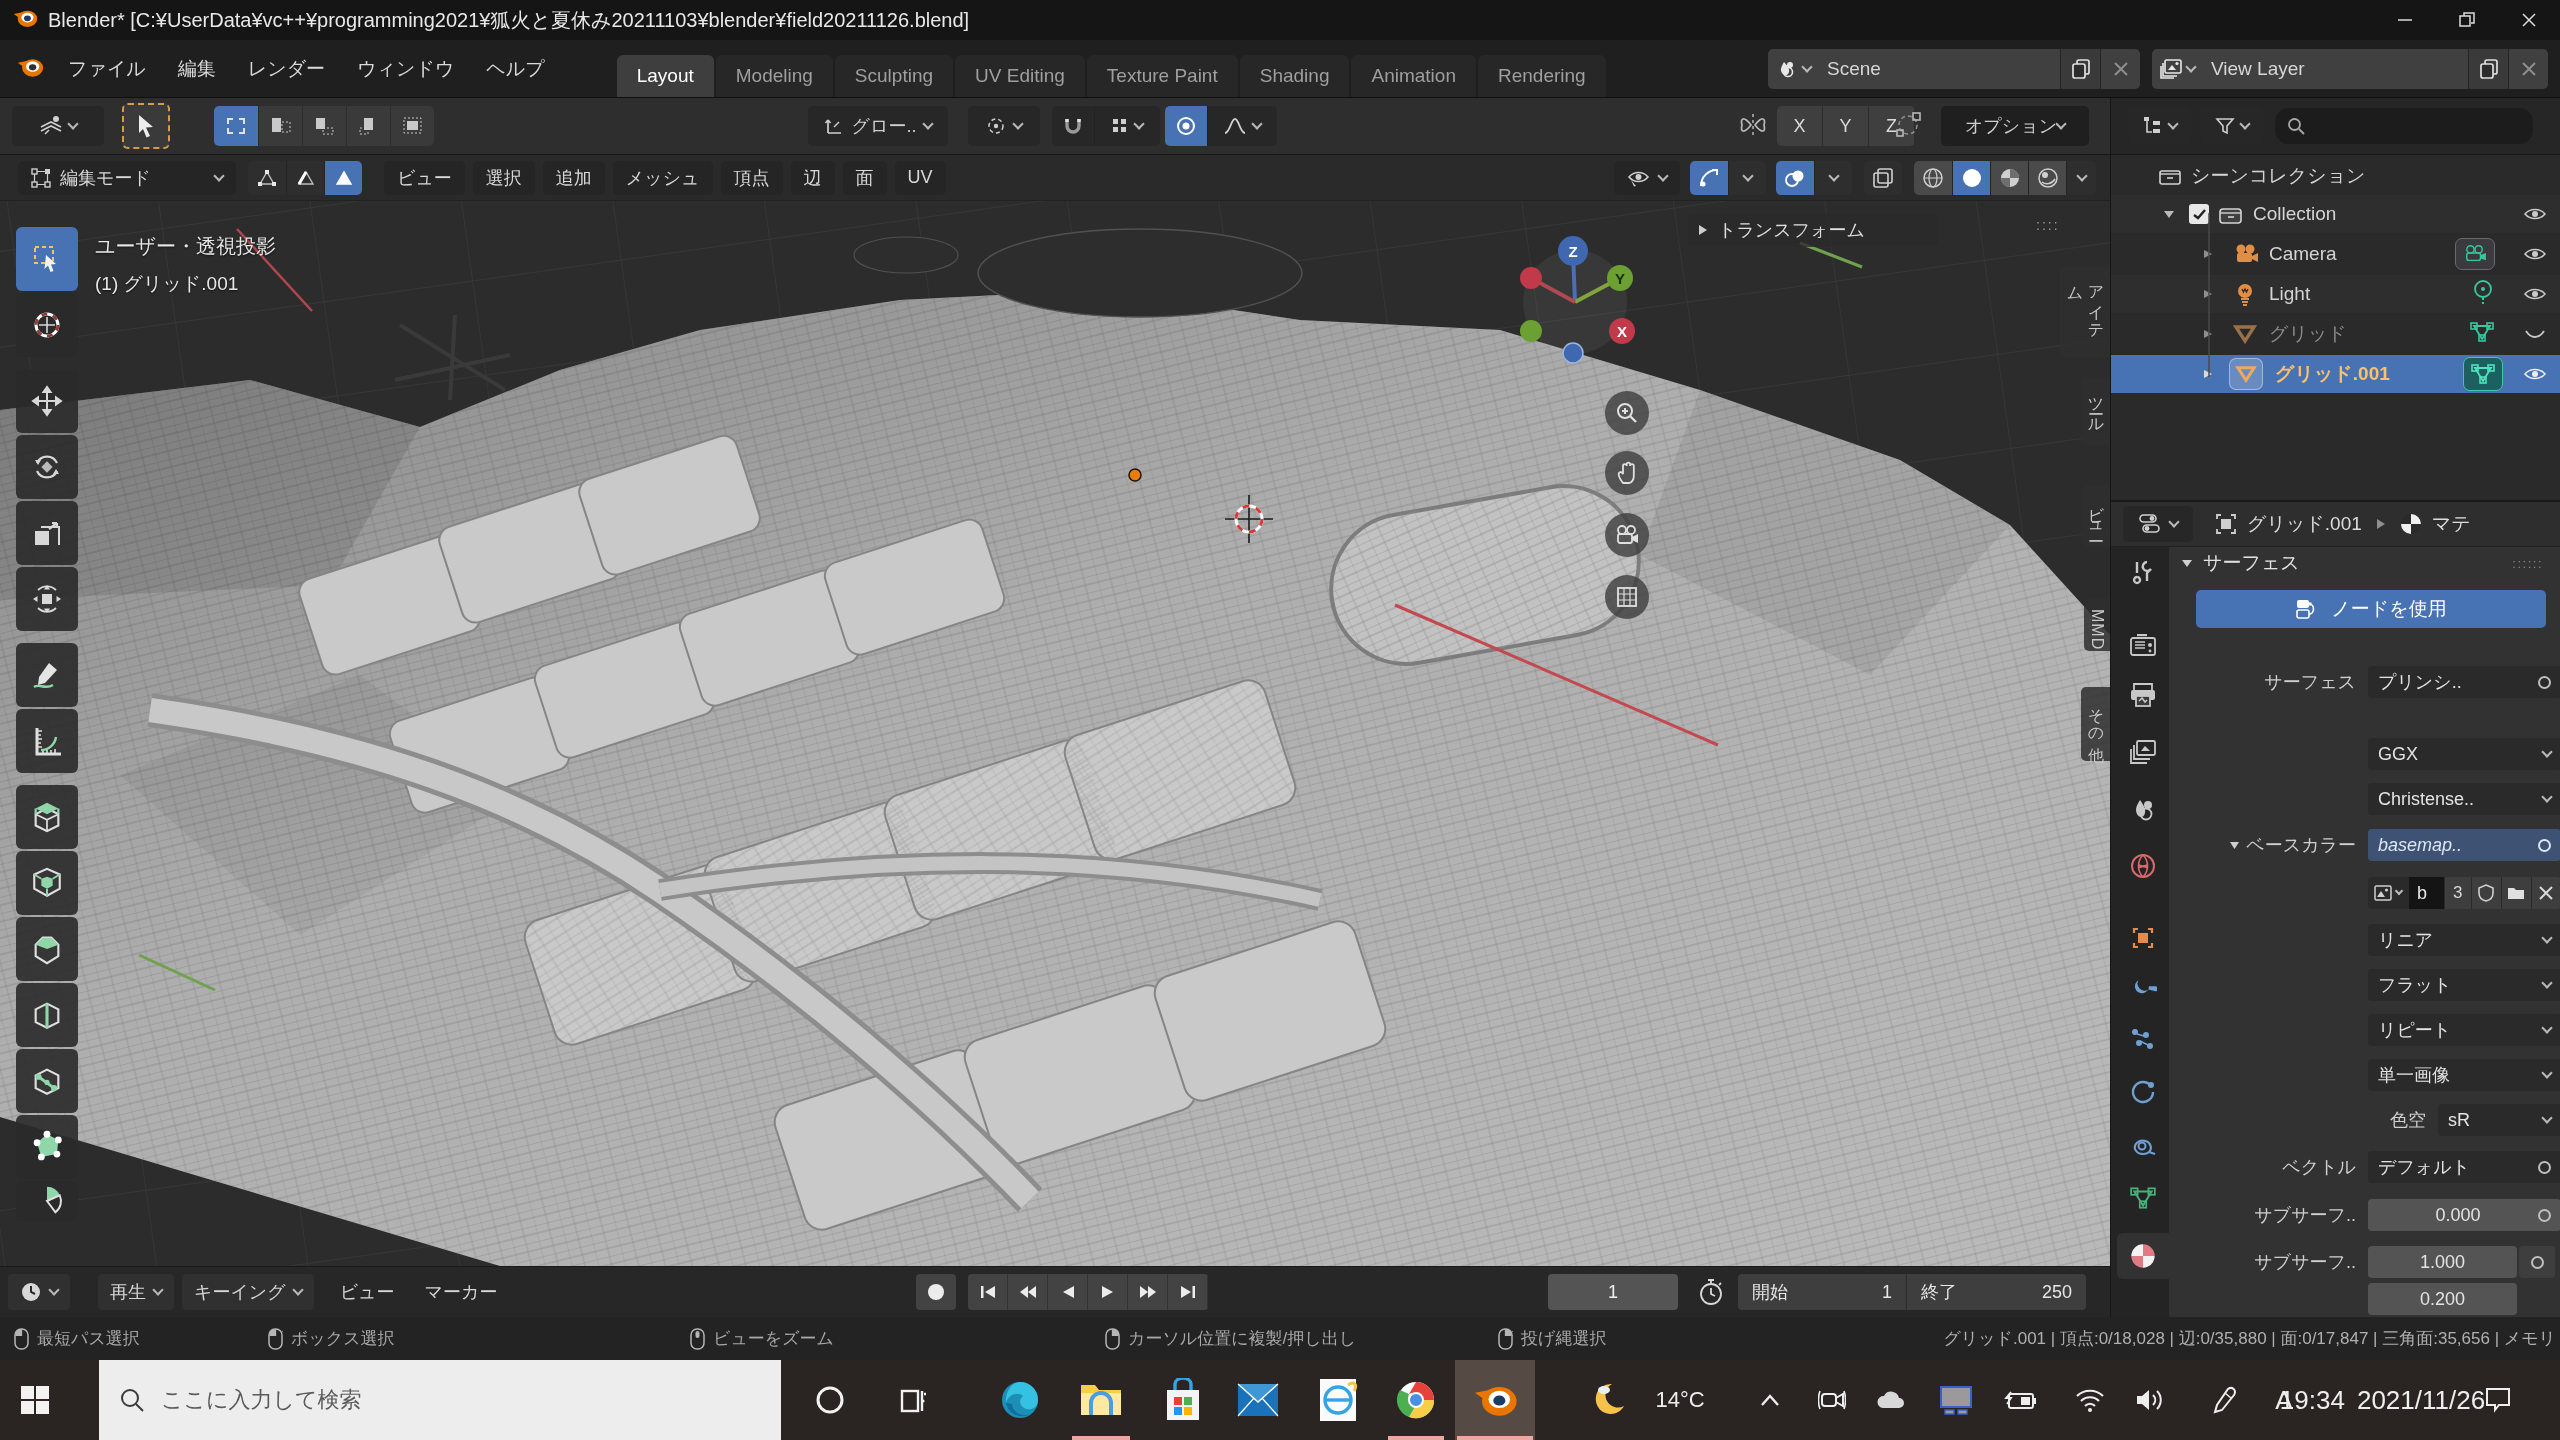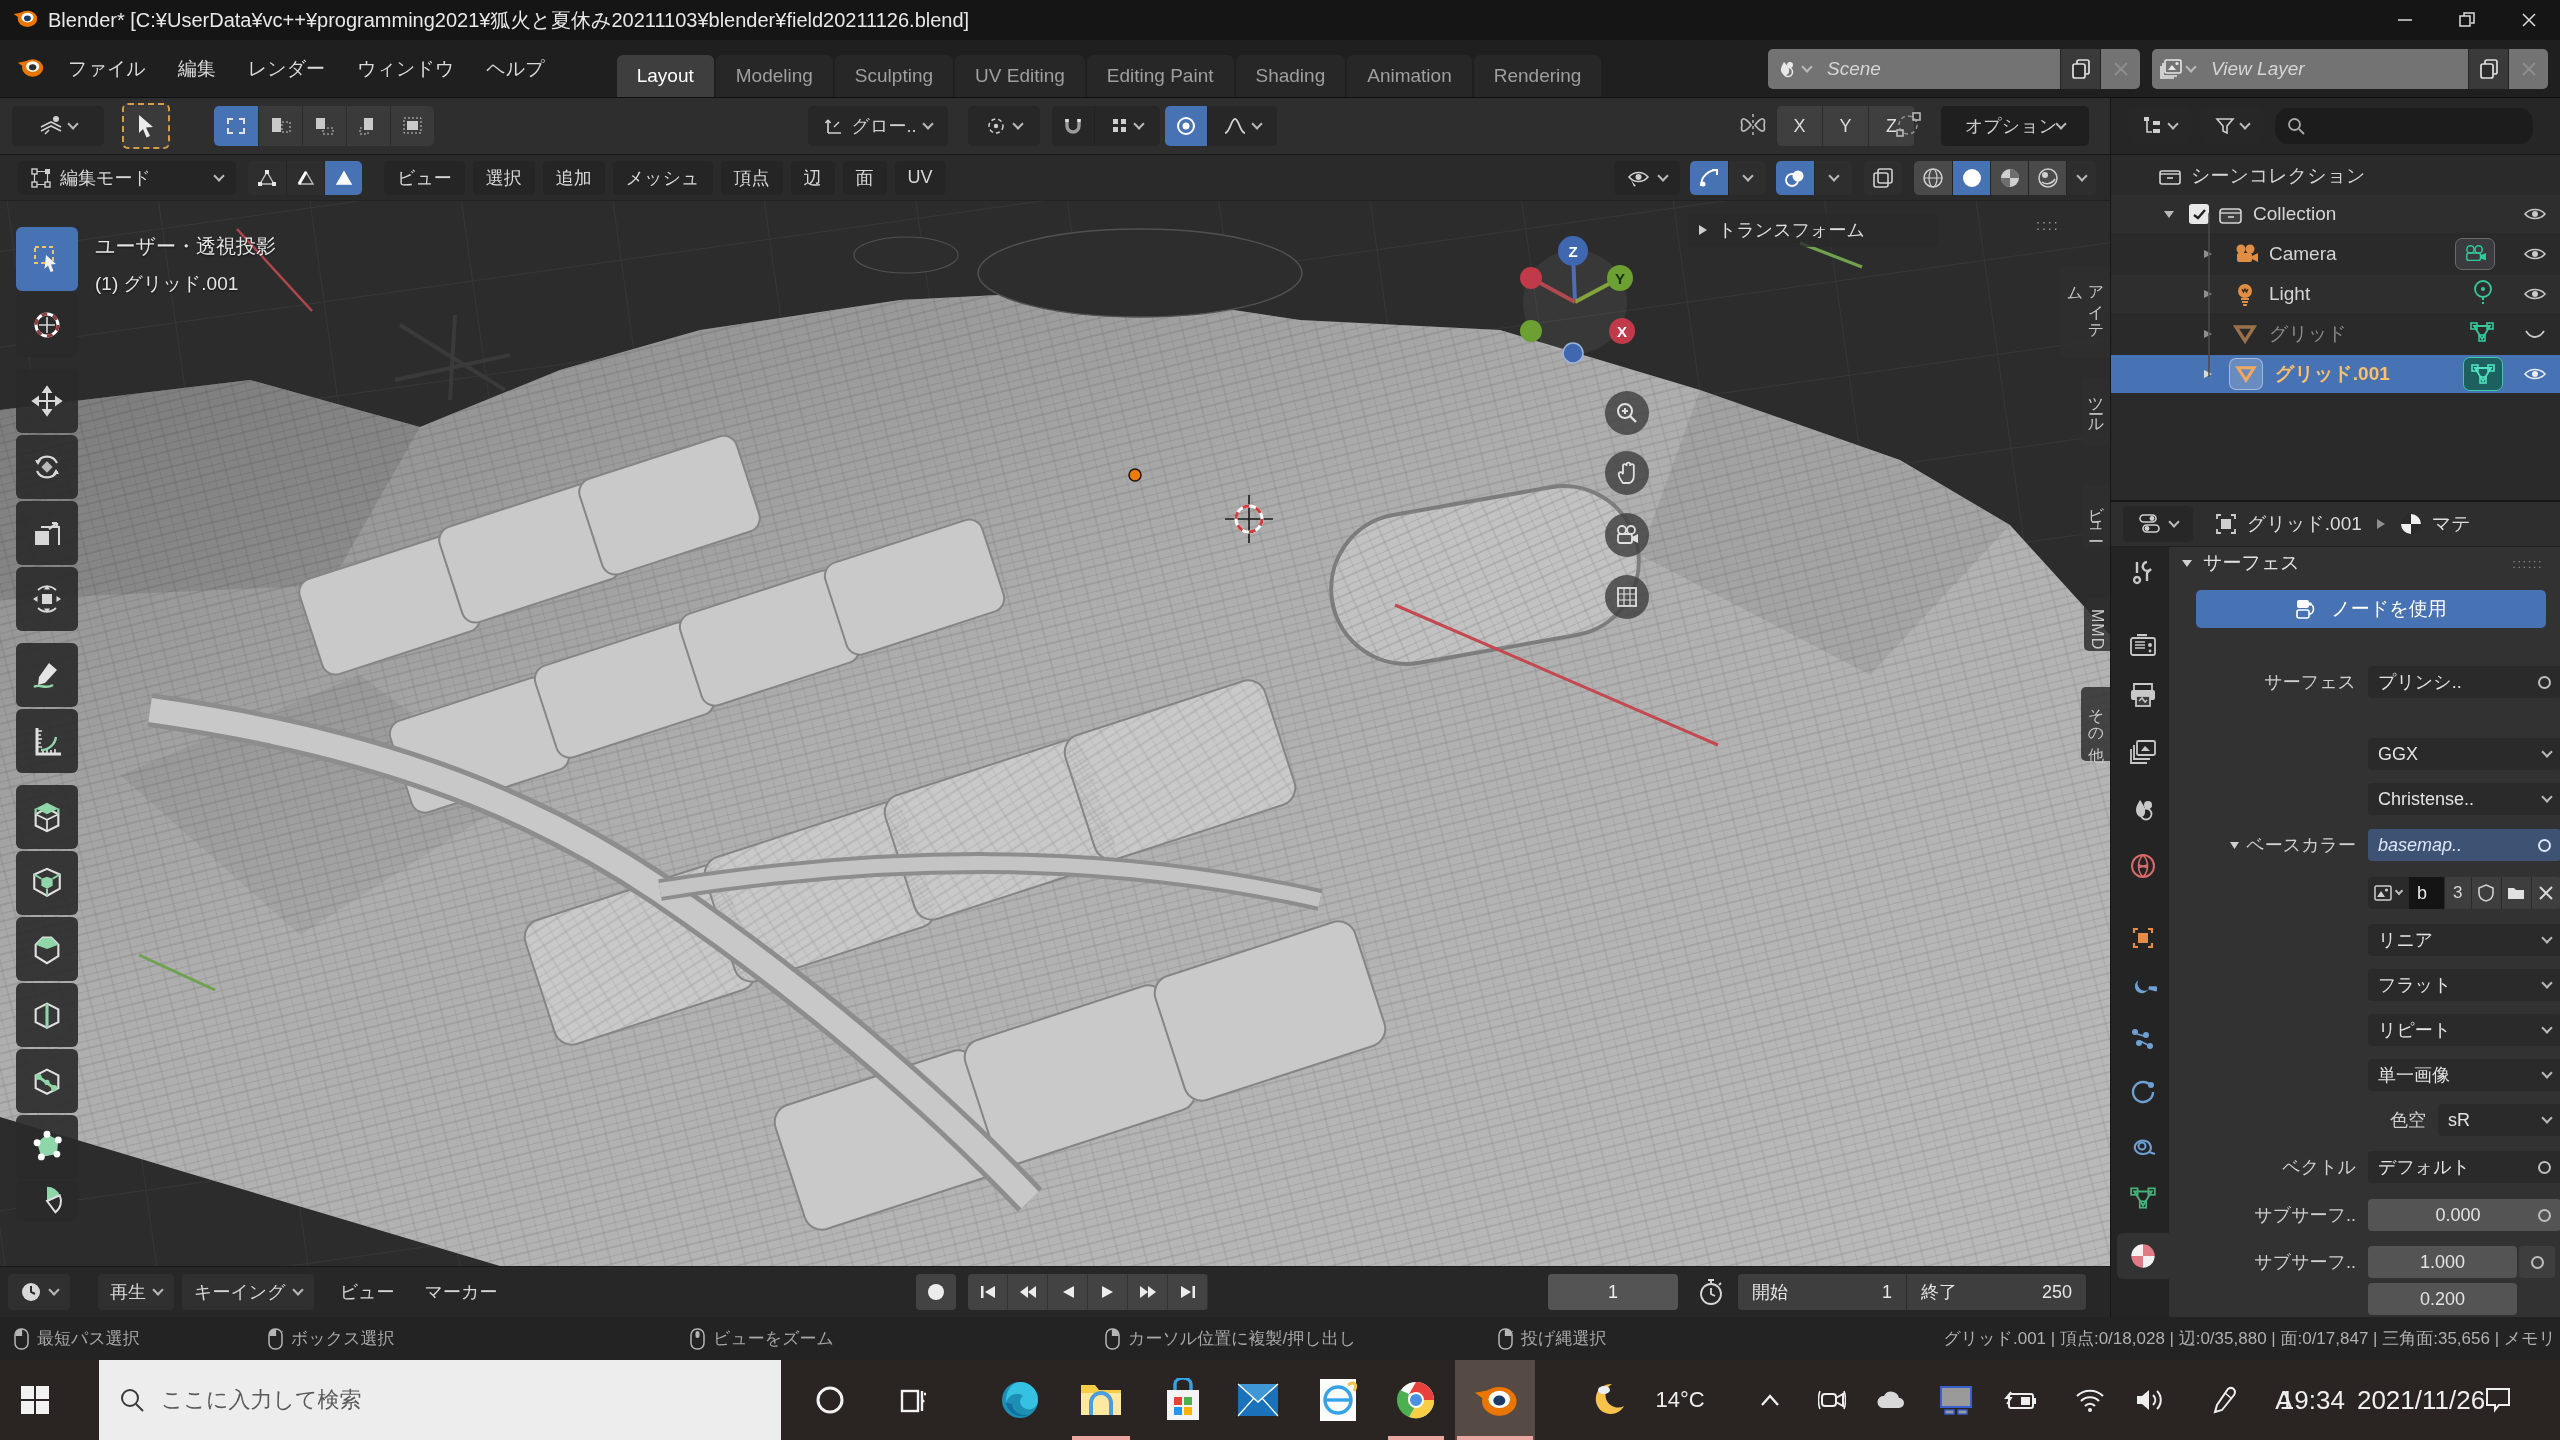--- a/index.html
+++ b/index.html
@@ -9,21 +9,21 @@
   .flex{display:flex;align-items:center;}
   .chev{width:8px;height:8px;border-right:2px solid #b9b9b9;border-bottom:2px solid #b9b9b9;transform:rotate(45deg);flex:none;margin-top:-4px;}
   
   .titlebar{left:0;top:0;width:2560px;height:40px;background:#151515;color:#e8e8e8;display:flex;align-items:center;font-size:20px;}
   .winbtn{width:62px;height:40px;display:flex;align-items:center;justify-content:center;color:#dcdcdc;}
   
   .topbar{left:0;top:40px;width:2560px;height:58px;background:#1f1f1f;border-bottom:1px solid #101010;}
   .menu-item{padding:0 16px;color:#dadada;font-size:19px;height:58px;display:flex;align-items:center;}
   .wtab{height:42px;padding:0 20px;display:flex;align-items:center;font-size:19px;color:#9f9f9f;background:#272727;border-radius:6px 6px 0 0;margin-right:2px;}
   .wtab.active{background:#3e3e3e;color:#fff;}
-  .idblock{background:#737373;border-radius:5px;height:40px;display:flex;align-items:center;color:#d6d6d6;font-size:19px;font-style:italic;}
+  .idblock{background:#404040;border-radius:5px;height:40px;display:flex;align-items:center;color:#d6d6d6;font-size:19px;}
   .idbtn{width:40px;height:40px;display:flex;align-items:center;justify-content:center;border-left:1px solid #242424;}
   
   .toolrow{left:0;top:98px;width:2110px;height:57px;background:#2e2e2e;border-bottom:1px solid #161616;}
   .trbtn{background:#272727;border-radius:5px;height:40px;display:flex;align-items:center;justify-content:center;color:#cfcfcf;}
   .selmode{width:44px;height:40px;display:flex;align-items:center;justify-content:center;background:#3a3a3a;}
   .selmode.on{background:#4772b3;}
   .dashsq{width:18px;height:16px;border:2px dashed #e2e2e2;}
   .xyz{width:46px;height:40px;display:flex;align-items:center;justify-content:center;background:#3f3f3f;color:#dcdcdc;font-size:18px;border-right:1px solid #2c2c2c;}
   .outl-hdr{left:2110px;top:98px;width:450px;height:57px;background:#262626;border-bottom:1px solid #161616;border-left:1px solid #161616;}
   .search{background:#1c1c1c;border-radius:14px;height:36px;display:flex;align-items:center;padding:0 12px;color:#9a9a9a;}
@@ -110,21 +110,21 @@
     <span class="menu-item">ファイル</span>
     <span class="menu-item">編集</span>
     <span class="menu-item">レンダー</span>
     <span class="menu-item">ウィンドウ</span>
     <span class="menu-item">ヘルプ</span>
     <div class="flex" style="margin-left:56px;align-self:flex-end;">
       <span class="wtab active">Layout</span>
       <span class="wtab">Modeling</span>
       <span class="wtab">Sculpting</span>
       <span class="wtab">UV Editing</span>
-      <span class="wtab">Editing Paint</span>
+      <span class="wtab">Texture Paint</span>
       <span class="wtab">Shading</span>
       <span class="wtab">Animation</span>
       <span class="wtab">Rendering</span>
     </div>
 
     <div class="idblock abs" style="left:1768px;top:9px;width:372px;">
       <span class="flex" style="padding:0 8px;gap:5px;">
         <svg width="22" height="20" viewBox="0 0 22 20">
             <path d="M8 3 C5 8 4 11 6 14 C8 17 12 17 13 13 C14 10 11 6 8 3Z" fill="#e8e8e8"></path>
             <circle cx="14" cy="6" r="3" fill="#e8e8e8"></circle>

